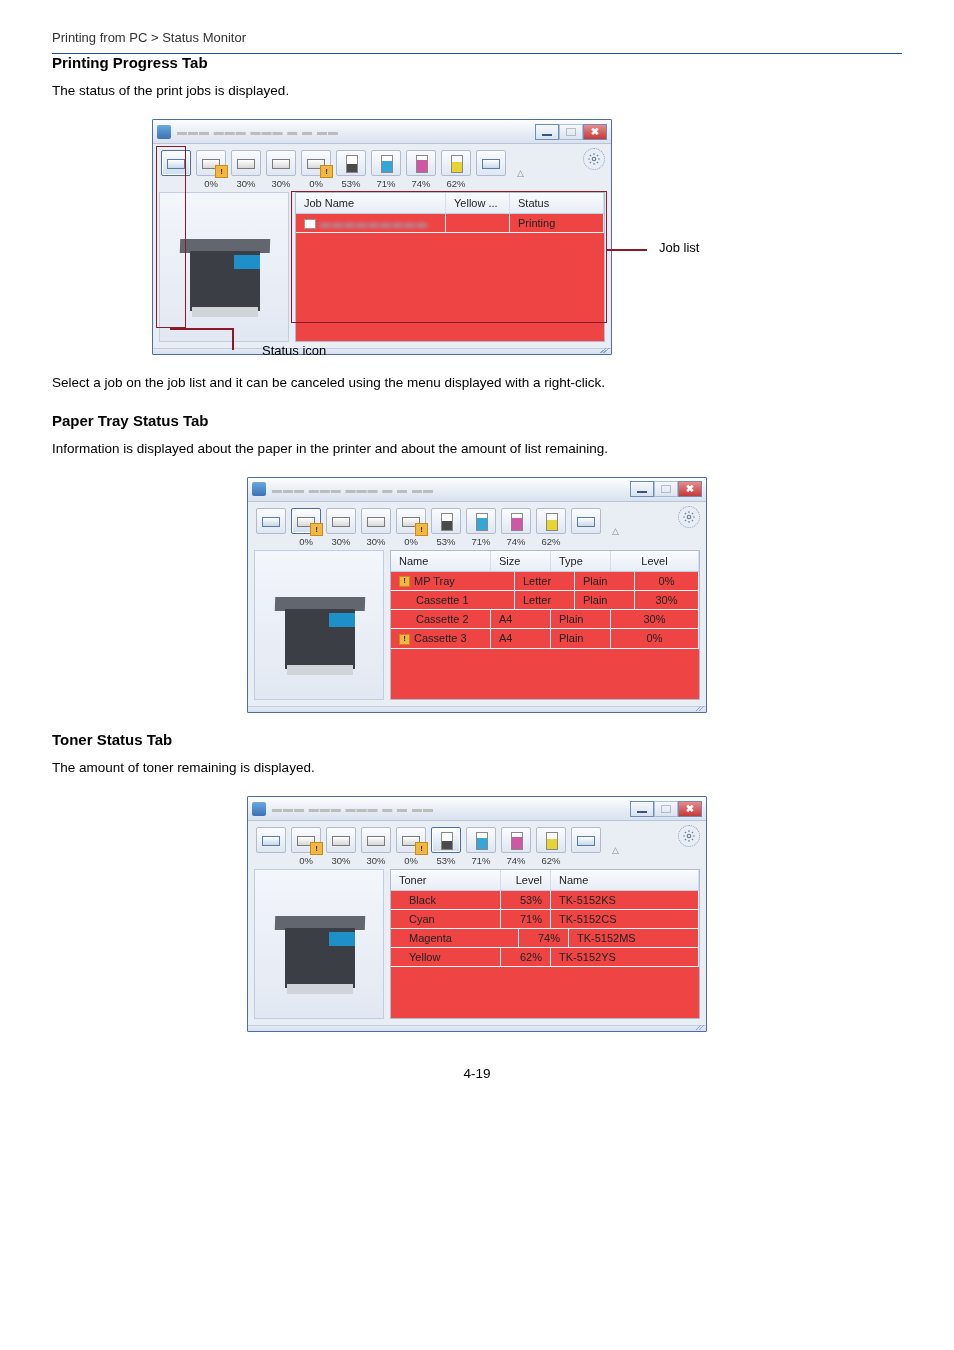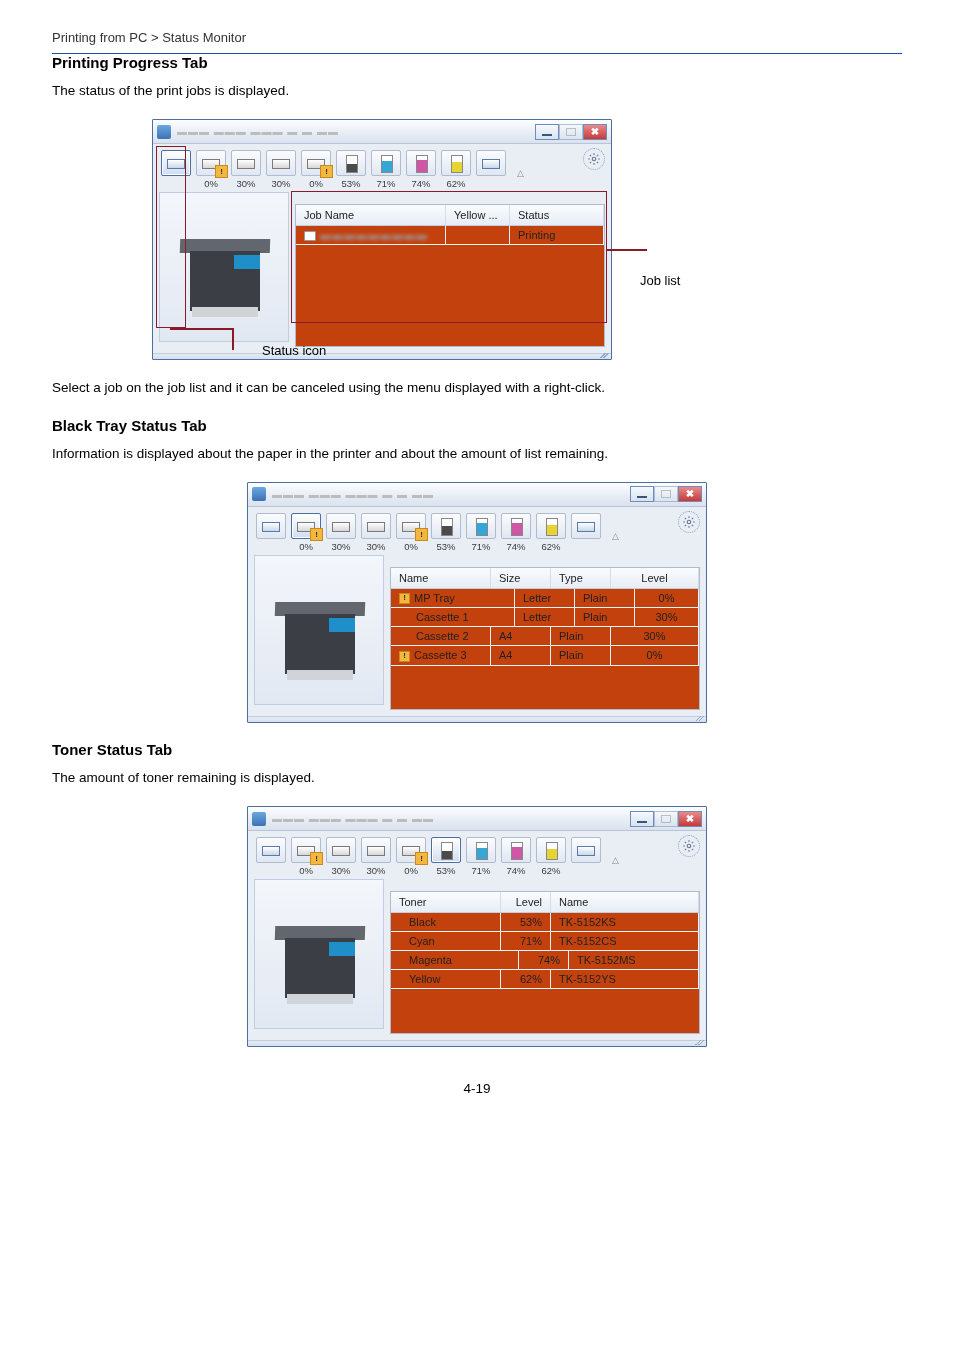--- a/index.html
+++ b/index.html
@@ -114,22 +114,21 @@
   .printer-img .p3d {
     position:absolute; left:20px; top:36px; width:90px; height:94px;
   }
   .p3d .body { position:absolute; left:10px; top:22px; width:70px; height:60px; background:#3b3e45; }
   .p3d .tray-top { position:absolute; left:0; top:10px; width:90px; height:14px; background:#61666f; transform:skewX(-2deg); }
   .p3d .panel { position:absolute; left:54px; top:26px; width:26px; height:14px; background:#1f8fca; }
   .p3d .base { position:absolute; left:12px; top:78px; width:66px; height:10px; background:#d0d3d8; }
   .grid {
     flex:1;
     border:1px solid #b0bbd0;
-    background:#c2410c;
-    margin-top:12px;
+    background:#ef4444;
   }
   .gridhead { display:flex; background:linear-gradient(#fafcfe,#e7edf6); border-bottom:1px solid #c3cde0; }
   .gh { padding:4px 8px; font-size:11px; color:#222; border-right:1px solid #d5dceb; }
   .gridbody { min-height:120px; }
   .gr { display:flex; }
   .gc { padding:3px 8px; font-size:11px; color:#222; border-right:1px solid #eef1f7; border-bottom:1px solid #f3f5fa; overflow:hidden; white-space:nowrap; }
   .gc .doc-ic { display:inline-block; width:12px; height:10px; background:#fff; border:1px solid #999; border-radius:1px; margin-right:4px; vertical-align:middle; }
   .gc .warn-ic { display:inline-block; width:11px; height:11px; background:#f3b63e; border:1px solid #c88a1a; margin-right:4px; vertical-align:middle; position:relative; }
   .gc .warn-ic::after{ content:"!"; position:absolute; left:0; right:0; top:-1px; text-align:center; font-size:8px; font-weight:bold; color:#333; }
   .gc .blur { color: transparent; text-shadow: 0 0 4px #9aa5b5; letter-spacing:1px; }
@@ -262,31 +261,31 @@
               <div class="gc" style="flex:1">Printing</div>
             </div>
           </div>
         </div>
       </div>
       <div class="resize"></div>
     </div>
 
     <div class="callout-box" style="left:139px; top:72px; width:316px; height:132px;"></div>
     <div class="callout-line" style="left:455px; top:130px; width:40px; height:2px;"></div>
-    <div class="callout-text" style="left:488px; top:121px;margin-top:33px;">Job list</div>
+    <div class="callout-text" style="left:507px; top:121px;">Job list</div>
 
     <div class="callout-box" style="left:4px; top:27px; width:30px; height:182px;"></div>
     <div class="callout-line" style="left:80px; top:209px; width:2px; height:22px;"></div>
     <div class="callout-line" style="left:18px; top:209px; width:62px; height:2px;"></div>
     <div class="callout-text" style="left:110px; top:224px;">Status icon</div>
   </div>
 
   <p class="desc">Select a job on the job list and it can be canceled using the menu displayed with a right-click.</p>
 
-  <h2>Black Tray Status Tab</h2>
+  <h2>Paper Tray Status Tab</h2>
   <p class="desc">Information is displayed about the paper in the printer and about the amount of list remaining.</p>
 
   <div class="fig-wrap">
     <div class="win">
       <div class="titlebar">
         <div class="title-icon"></div>
         <div class="title-text">▬▬▬ ▬▬▬ ▬▬▬ ▬ ▬ ▬▬</div>
         <div class="winbtns">
           <div class="winbtn min"></div>
           <div class="winbtn max"></div>

